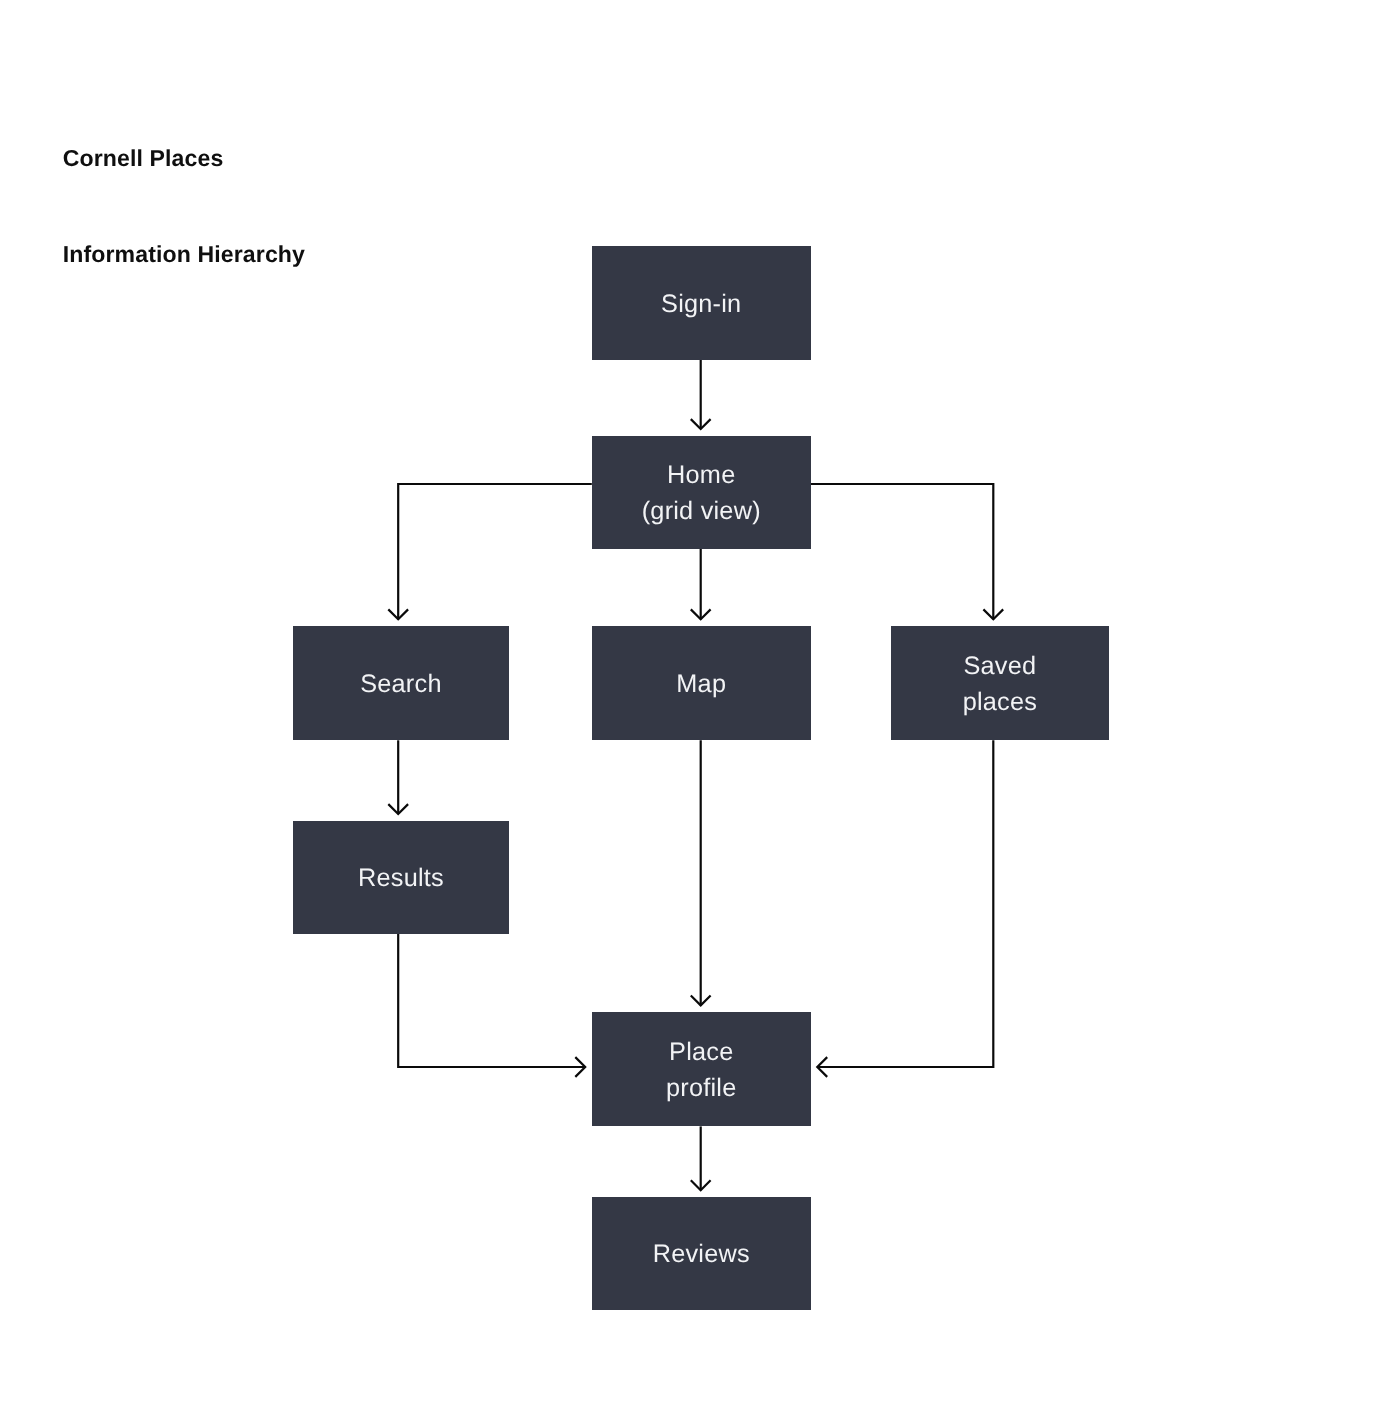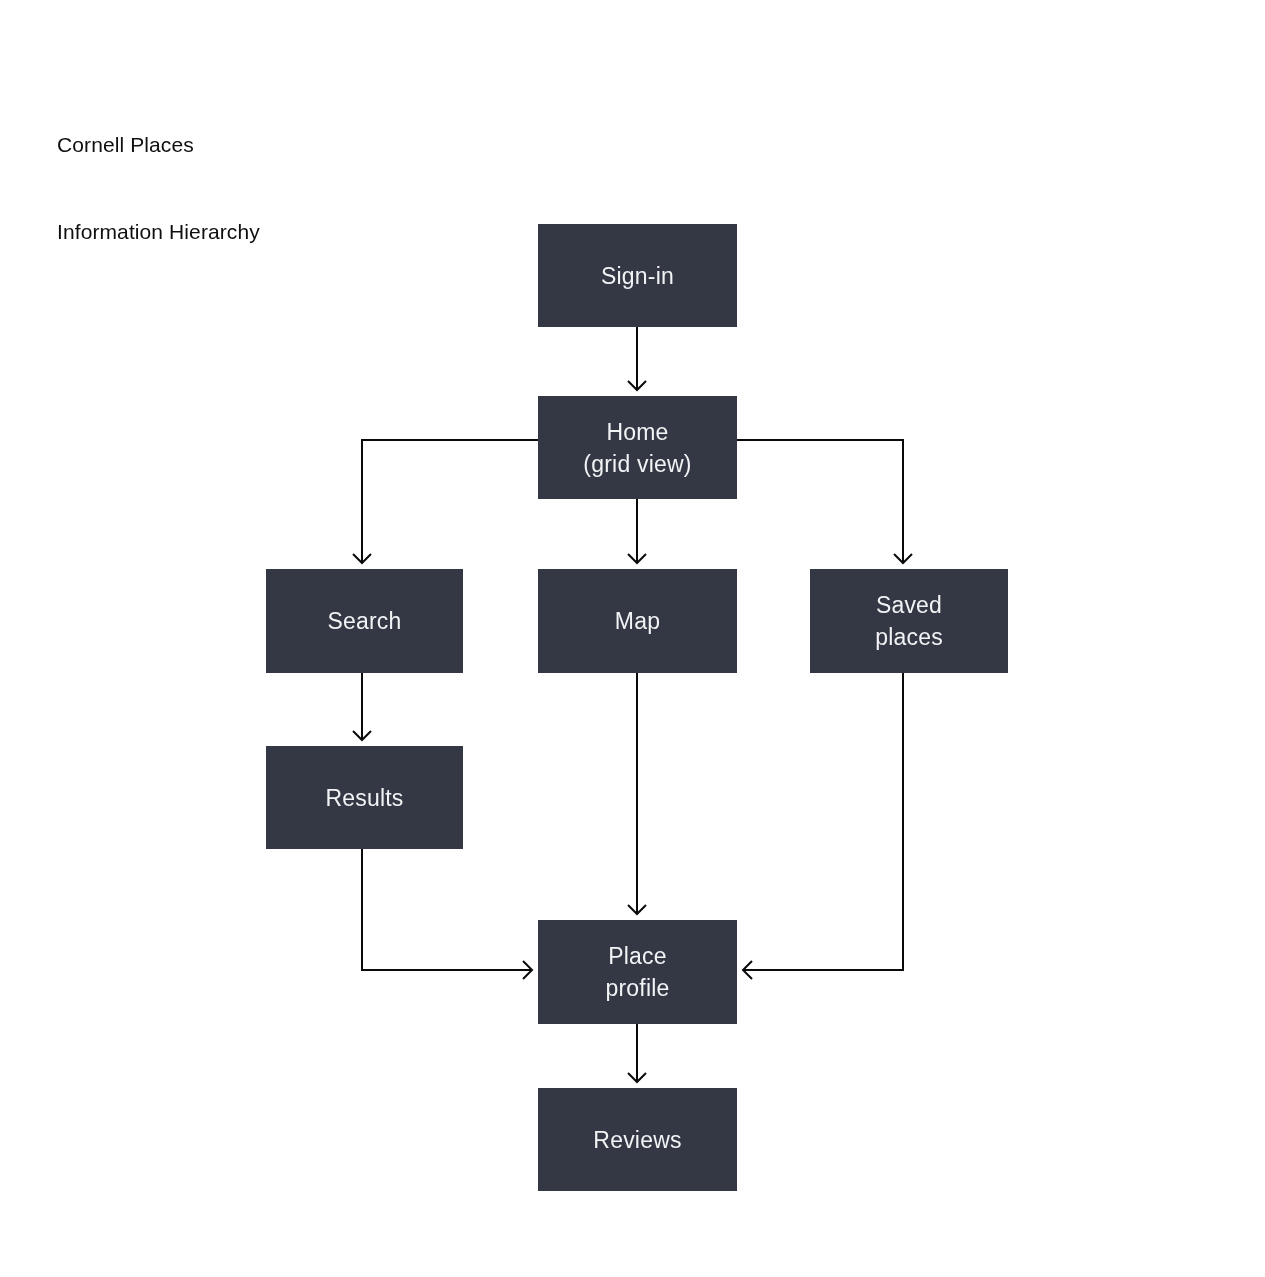--- a/index.html
+++ b/index.html
@@ -24,21 +24,21 @@
     height: 1277px;
   }
   .title-block {
     position: absolute;
     left: 57px;
     top: 72px;
     font-size: 21px;
     line-height: 29px;
     color: #0f0f0f;
     letter-spacing: 0.1px;
-    font-weight: 400;
+    font-weight: 700;
     white-space: pre;
   }
   .title-line { display: block; }
   .node-rect {
     shape-rendering: crispEdges;
   }
   .node-label {
     fill: #f2f3f5;
     font-family: "Liberation Sans", "DejaVu Sans", sans-serif;
     font-size: 23px;

